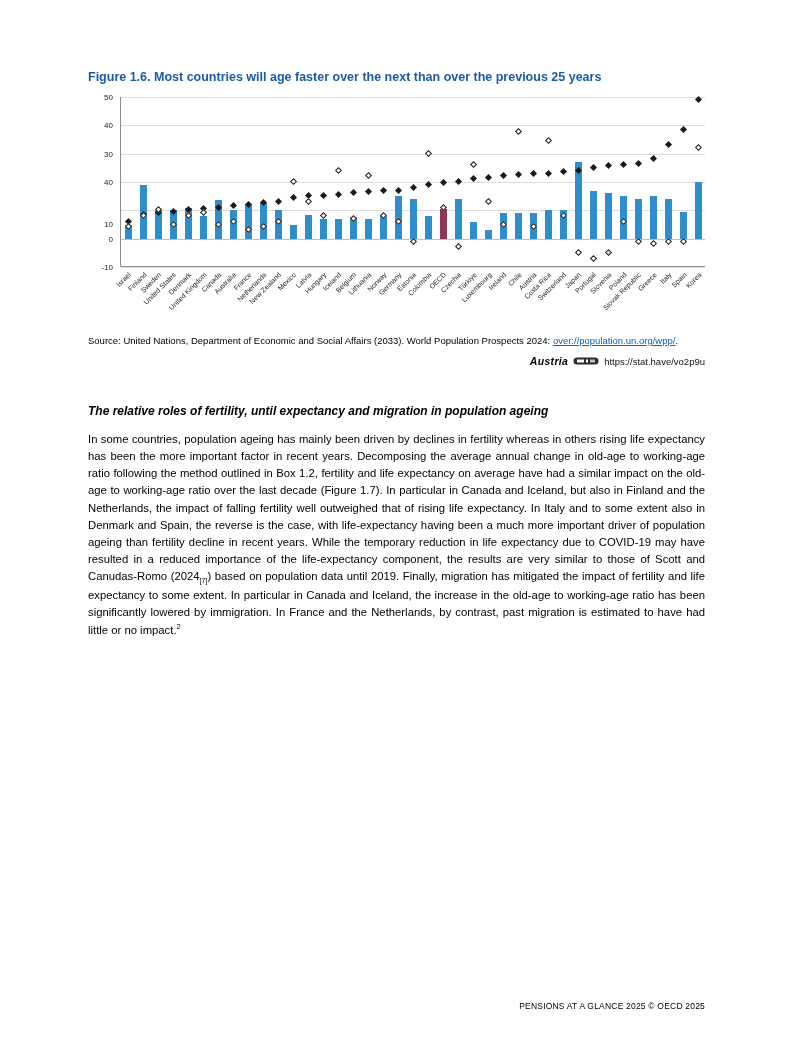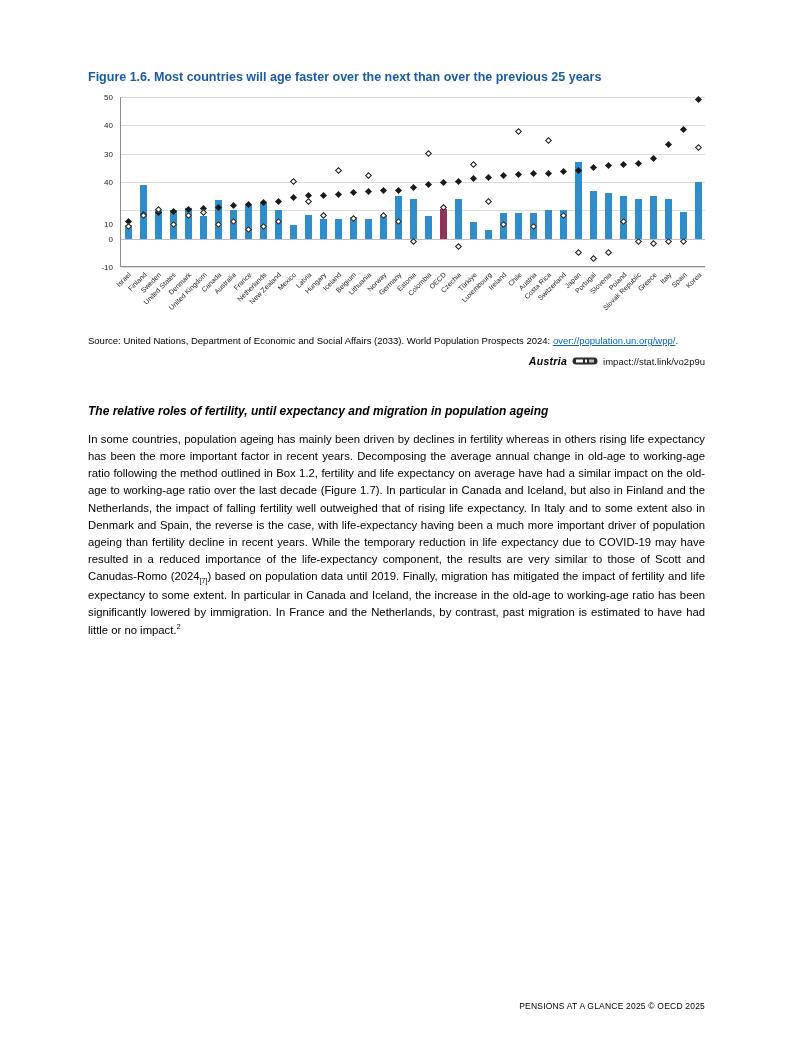--- a/index.html
+++ b/index.html
@@ -338,21 +338,21 @@
   </p>
 
   <div class="statlink">
     <span class="statlink-logo">Austria</span>
     <svg width="26" height="10" viewBox="0 0 26 10" aria-hidden="true">
       <rect x="0.5" y="1.5" width="25" height="7" rx="3.5" fill="#2b2b2b"></rect>
       <rect x="4" y="3.5" width="7" height="3" fill="#ffffff"></rect>
       <rect x="13" y="3.5" width="2" height="3" fill="#ffffff"></rect>
       <rect x="17" y="3.5" width="5" height="3" fill="#bdbdbd"></rect>
     </svg>
-    <a class="statlink-url" href="#">impact://stat.link/vo2p9u</a>
+    <a class="statlink-url" href="#">https://stat.have/vo2p9u</a>
   </div>
 
   <h2 class="section-heading">The relative roles of fertility, until expectancy and migration in population ageing</h2>
 
   <p class="body-text" id="paragraph">In some countries, population ageing has mainly been driven by declines in fertility whereas in others rising life expectancy has been the more important factor in recent years. Decomposing the average annual change in old-age to working-age ratio following the method outlined in Box 1.2, fertility and life expectancy on average have had a similar impact on the old-age to working-age ratio over the last decade (Figure 1.7). In particular in Canada and Iceland, but also in Finland and the Netherlands, the impact of falling fertility well outweighed that of rising life expectancy. In Italy and to some extent also in Denmark and Spain, the reverse is the case, with life-expectancy having been a much more important driver of population ageing than fertility decline in recent years. While the temporary reduction in life expectancy due to COVID-19 may have resulted in a reduced importance of the life-expectancy component, the results are very similar to those of Scott and Canudas-Romo (2024<sub>[7]</sub>) based on population data until 2019. Finally, migration has mitigated the impact of fertility and life expectancy to some extent. In particular in Canada and Iceland, the increase in the old-age to working-age ratio has been significantly lowered by immigration. In France and the Netherlands, by contrast, past migration is estimated to have had little or no impact.<sup>2</sup></p>
 
   <div class="footer">PENSIONS AT A GLANCE 2025 © OECD 2025</div>
 </div>
 
 </body></html>

